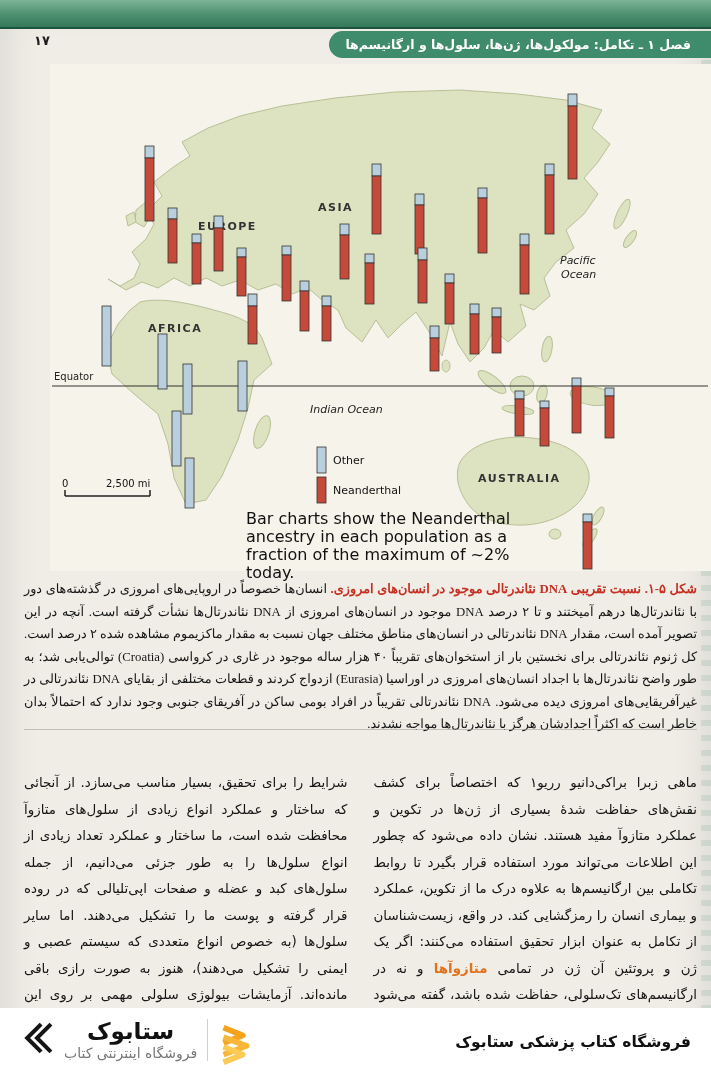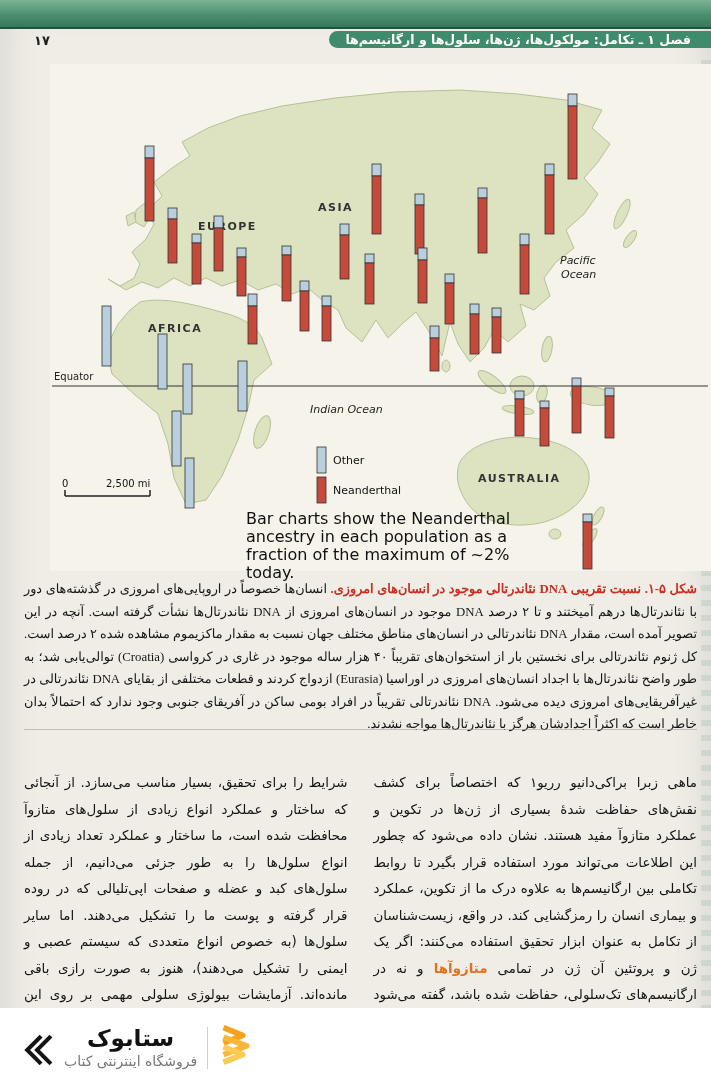--- a/index.html
+++ b/index.html
@@ -4,21 +4,21 @@
 <style>
   html,body{margin:0;padding:0;}
   body{font-family:"DejaVu Sans",sans-serif;background:#d8d6d0;}
   .screen{position:relative;width:711px;height:1080px;background:#efede6;overflow:hidden;
           box-shadow:inset 0 0 40px rgba(0,0,0,.12);}
   
   .top-band{position:absolute;top:0;left:0;right:0;height:27px;
             background:linear-gradient(180deg,#7cb496 0%,#4b8f6f 55%,#35795b 100%);
             border-bottom:2px solid #1c5440;}
   .page-num{position:absolute;top:33px;left:34px;font-size:13px;font-weight:bold;color:#1e1e1e;}
-  .chapter-pill{position:absolute;top:31px;right:0;height:17px;background:#3f8c6c;color:#fff;
+  .chapter-pill{position:absolute;top:31px;right:0;height:27px;background:#3f8c6c;color:#fff;
             border-radius:14px 0 0 14px;padding:0 20px 0 16px;display:flex;align-items:center;
             font-size:12.5px;font-weight:bold;direction:rtl;letter-spacing:0;}
   
   .figure{position:absolute;left:50px;top:64px;width:661px;height:507px;}
   .figure svg{position:absolute;left:0;top:0;}
   .land{fill:#dde2c0;stroke:#b7c096;stroke-width:1;}
   .map-label{font-size:11px;fill:#333;font-weight:bold;letter-spacing:1.5px;}
   .ocean-label{font-size:11px;fill:#222;font-style:italic;}
   .equator-label{font-size:10px;fill:#222;}
   .legend-label{font-size:11px;fill:#111;}
@@ -32,21 +32,21 @@
               text-align:justify;font-size:12.8px;line-height:22.5px;color:#161616;font-family:Liberation Serif, serif;}
   .fig-caption-fa .lead{color:#c62f21;font-weight:bold;}
   .caption-rule{position:absolute;top:729px;left:24px;right:14px;border-top:1px solid #9a9a94;opacity:.55;}
   
   .columns{position:absolute;top:770px;left:24px;right:14px;display:flex;gap:26px;direction:rtl;}
   .col{flex:1;text-align:justify;font-size:13.4px;line-height:26.5px;color:#141414;direction:rtl;}
   .keyword{color:#e0731d;font-weight:bold;}
   
   .footer{position:absolute;left:0;right:0;bottom:0;height:72px;background:#ffffff;
           display:flex;align-items:center;justify-content:space-between;padding:0 20px;box-sizing:border-box;}
-  .logo-group{display:flex;align-items:flex-end;gap:10px;}
+  .logo-group{display:flex;align-items:flex-start;gap:10px;}
   .brand-block{display:flex;flex-direction:column;align-items:center;line-height:1.1;}
   .brand-fa{font-size:23px;font-weight:bold;color:#111;}
   .brand-sub{font-size:14px;color:#777;margin-top:2px;}
   .logo-divider{width:1px;height:42px;background:#cfcfcf;}
   .footer-right{text-align:right;}
   .store-fa{font-size:15.5px;font-weight:bold;color:#111;direction:rtl;margin-bottom:5px;}
   .url-line{direction:ltr;font-size:14.5px;font-weight:bold;letter-spacing:3.5px;color:#111;}
   .url-highlight{color:#e8831c;}
   
   .bleed-strip{position:absolute;right:0;top:60px;width:10px;height:950px;opacity:.5;
@@ -205,16 +205,17 @@
         <div class="brand-sub">فروشگاه اینترنتی کتاب</div>
       </div>
       <div class="logo-divider"></div>
       <svg width="36" height="50" viewBox="0 0 34 52">
         <path d="M4,9 L24,17 L4,25" fill="none" stroke="#f6a21d" stroke-width="6" stroke-linejoin="round"></path>
         <path d="M4,19 L28,28 L4,37" fill="none" stroke="#f8b739" stroke-width="6" stroke-linejoin="round"></path>
         <path d="M4,29 L24,37 L4,45" fill="none" stroke="#fbcb55" stroke-width="6" stroke-linejoin="round"></path>
       </svg>
     </div>
     <div class="footer-right">
+      <div class="store-fa">فروشگاه کتاب پزشکی ستابوک</div>
     </div>
   </div>
 
 </div>
 
 </body></html>

